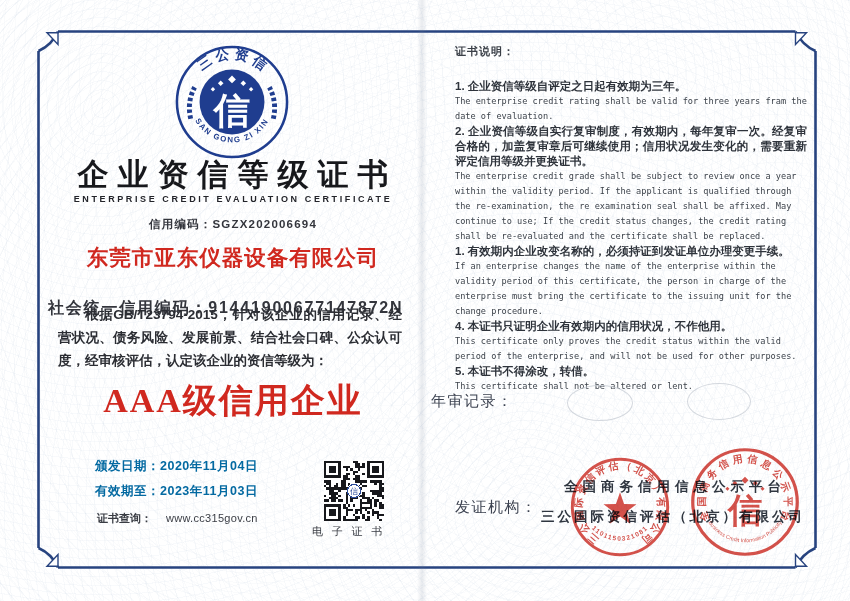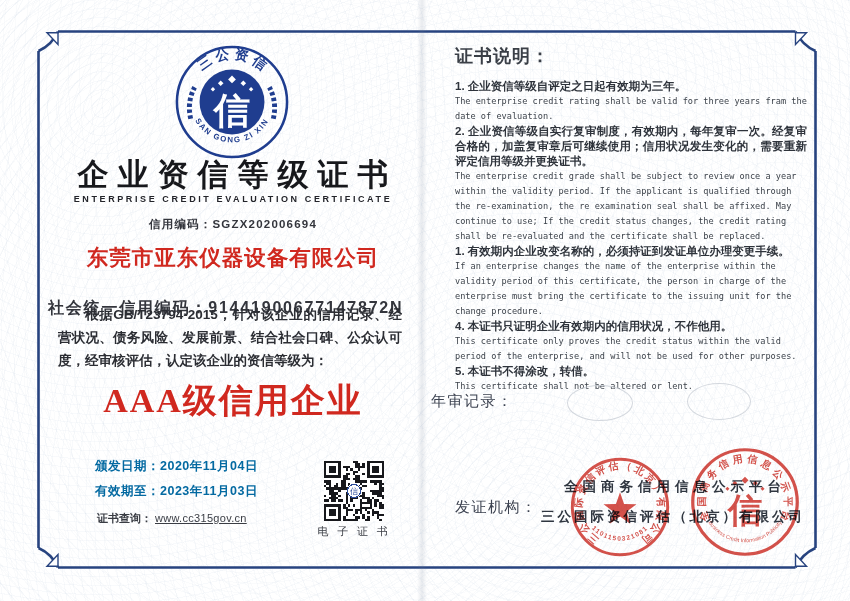--- a/index.html
+++ b/index.html
@@ -39,26 +39,26 @@
   #left-para{left:58px;top:303px;width:344px;
     font-size:13.5px;font-weight:700;line-height:23px;color:#2b2d33;
     text-align:justify;text-indent:2em;}
   #rating{left:48px;top:378px;width:370px;text-align:center;
     font-size:34px;font-weight:900;letter-spacing:2px;color:#d0281f;
     font-family:"Liberation Serif", serif;}
   .date-line{left:95px;font-size:12.5px;font-weight:700;color:#0369a1;letter-spacing:.5px;}
   #issue-date{top:458px;}
   #valid-until{top:483px;}
   #query-line{left:97px;top:511px;font-size:11px;font-weight:700;color:#3a3d44;}
-  #query-line .url{font-weight:400;margin-left:3px;letter-spacing:.3px;text-decoration:underline;}
+  #query-line .url{font-weight:400;margin-left:14px;letter-spacing:.3px;}
   #qr-wrap{left:324px;top:461px;width:60px;height:60px;}
-  #qr-caption{left:312px;top:524px;width:84px;text-align:center;
+  #qr-caption{left:312px;top:524px;width:84px;text-align:left;
     font-size:11px;letter-spacing:3px;color:#3a3d44;font-family:"Liberation Serif", serif;}
   
-  #rp-heading{left:455px;top:44px;font-size:18px;font-weight:700;color:#3a3f47;letter-spacing:1px;}
+  #rp-heading{left:455px;top:44px;font-size:11px;font-weight:700;color:#3a3f47;letter-spacing:1px;}
   #rp-items{left:455px;top:79px;width:352px;}
   .item .zh{font-size:11.5px;font-weight:700;color:#2e333b;line-height:15px;text-align:justify;}
   .item .en{font-size:8.6px;font-family:"DejaVu Sans Mono", monospace;color:#3d434b;
     line-height:15px;text-align:left;}
   #annual-label{left:431px;top:392px;font-size:15px;color:#3c4250;letter-spacing:1.5px;}
   .review-oval{border:1px solid #c9ced6;border-radius:50%;opacity:.8;}
   #oval1{left:567px;top:385px;width:64px;height:34px;}
   #oval2{left:687px;top:383px;width:62px;height:35px;}
   #issuer-label{left:455px;top:498px;font-size:15px;color:#3c4250;letter-spacing:1.5px;}
   #issuer-line1{left:540px;top:478px;width:270px;text-align:center;

